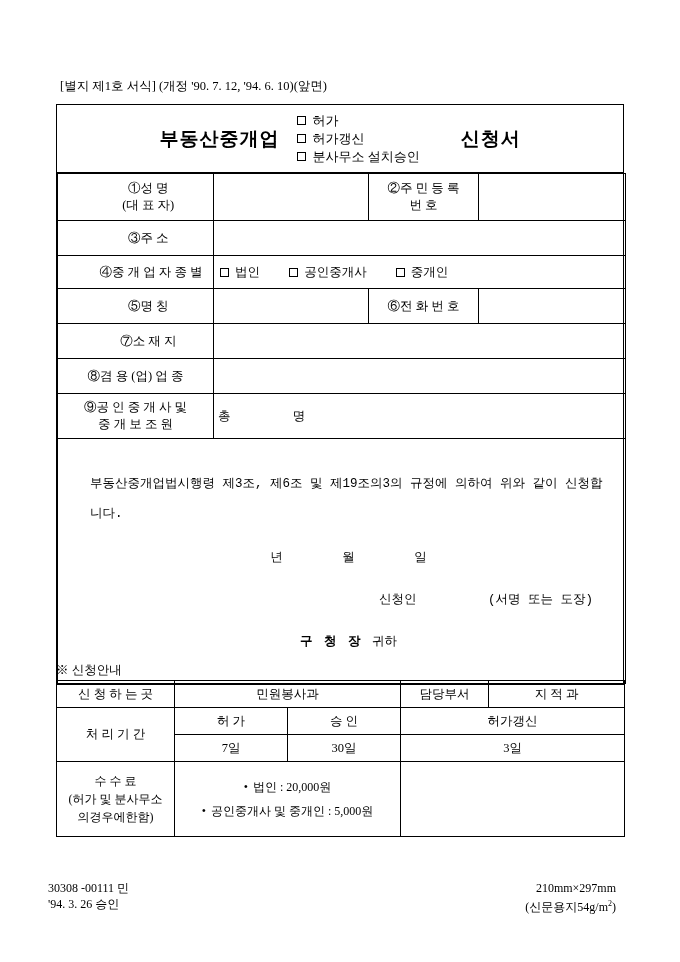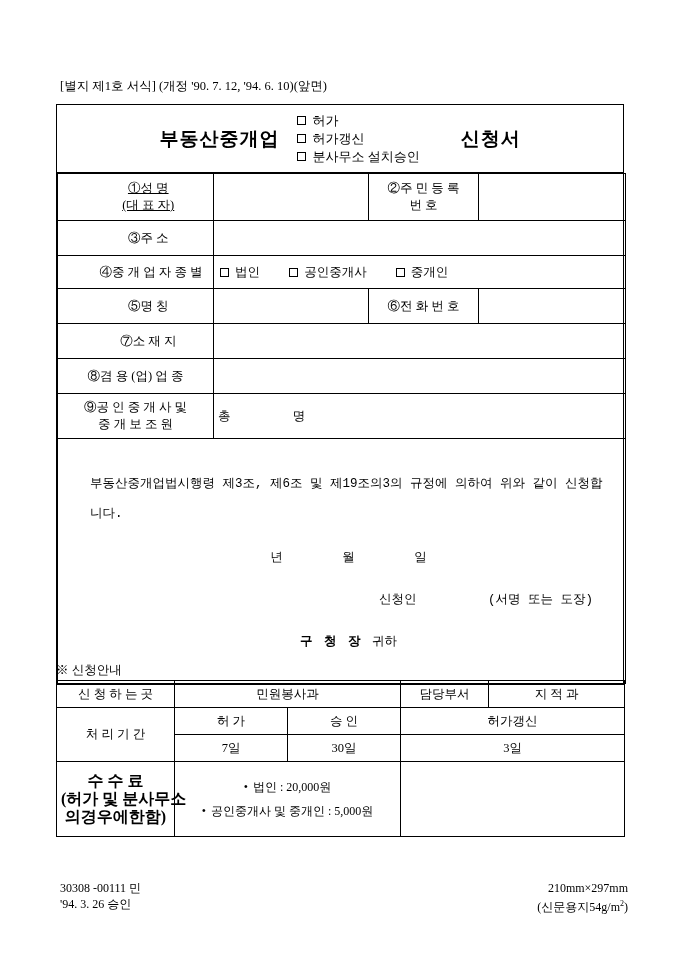--- a/index.html
+++ b/index.html
@@ -166,36 +166,35 @@
     border: 1px solid #000;
     height: 26px;
     text-align: center;
     vertical-align: middle;
     padding: 0 4px;
   }
   td.fee-label {
     line-height: 18px;
     text-align: center;
     white-space: nowrap;
-    font-size: 16px;
-    font-weight: bold;
+    font-size: 12px;
   }
   td.fee-list {
     text-align: left;
     padding-left: 14px;
     line-height: 24px;
     font-size: 12px;
   }
   .bullet { margin-right: 5px; }
 
   
   .footer {
     position: absolute;
     top: 880px;
-    left: 60px;
+    left: 48px;
     width: 568px;
     display: flex;
     justify-content: space-between;
     font-size: 12px;
     line-height: 16px;
   }
   .footer .fl { text-align: left; white-space: nowrap; }
   .footer .fr { text-align: right; white-space: nowrap; }
   sup { font-size: 8px; vertical-align: super; }
 </style>
@@ -235,21 +234,21 @@
         <col style="width:26px">
         <col style="width:130px">
         <col style="width:155px">
         <col style="width:110px">
         <col style="width:147px">
       </colgroup>
 
       <tbody>
           <tr>
         <td class="lbl" style="border-right:none;"></td>
-        <td class="lbl2" style="border-left:none; height:46px;text-decoration:underline;">
+        <td class="lbl2" style="border-left:none; height:46px;">
           <div>①성       명</div>
           <div>(대  표  자)</div>
         </td>
         <td class="blank"></td>
         <td class="lbl2">
           <div>②주 민 등 록</div>
           <div>번        호</div>
         </td>
         <td class="blank"></td>
       </tr>

